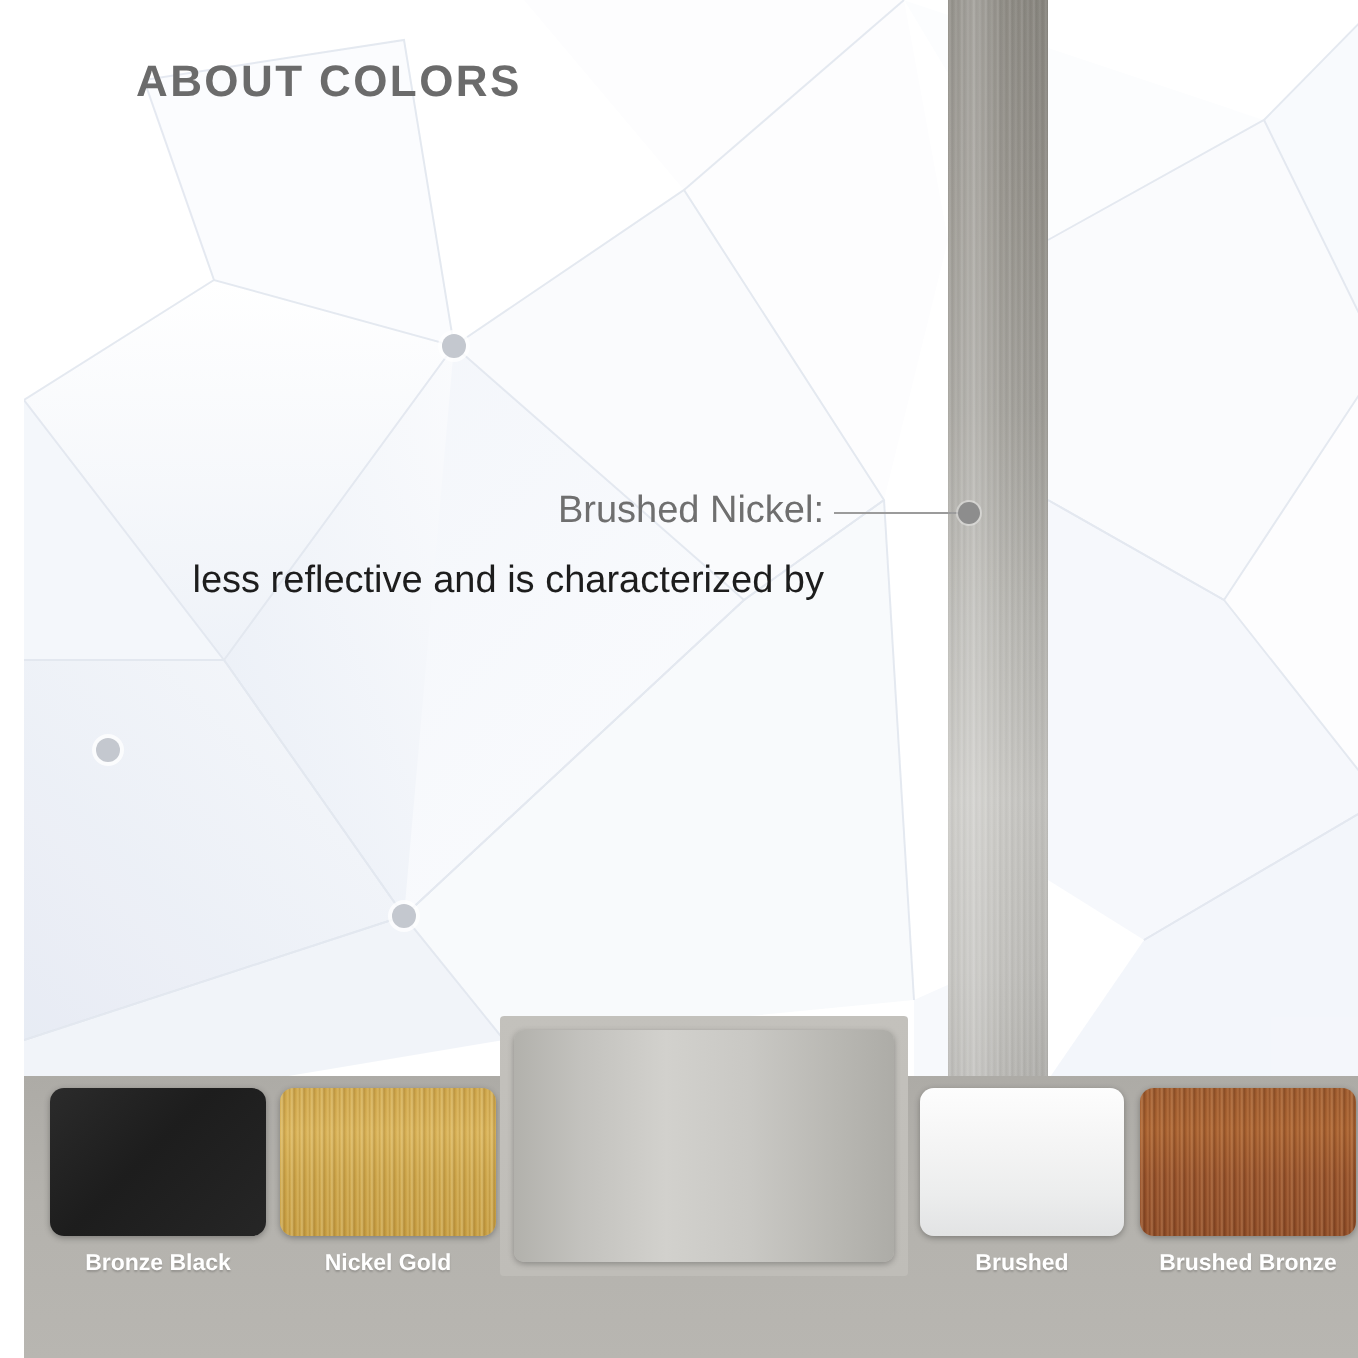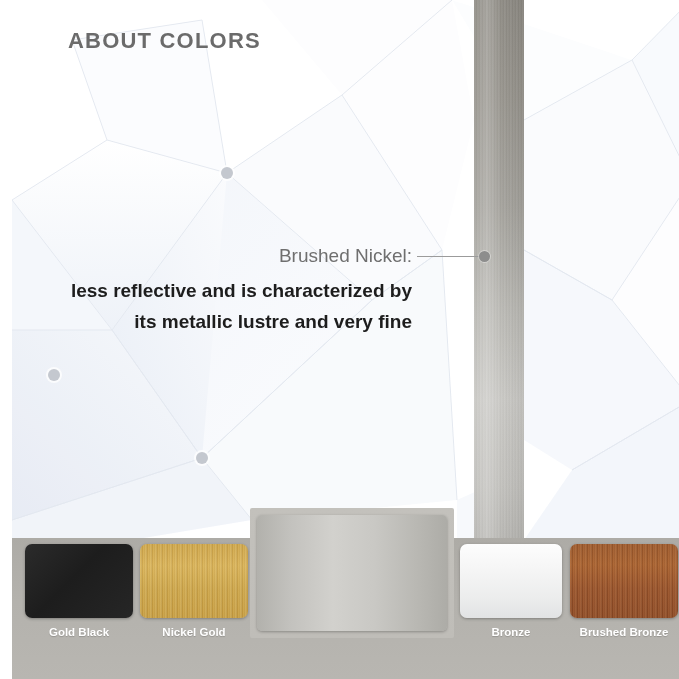--- a/index.html
+++ b/index.html
@@ -101,21 +101,21 @@
     color:#6f6f6f;
     line-height:32px;
     white-space:nowrap;
   }
   #copy-body{
     margin-top:3px;
     font-size:19px;
     color:#1d1d1d;
     line-height:31px;
   }
-  #copy-body .line{display:block;font-weight:bold;}
+  #copy-body .line{display:block;}
 
   
   .bg-dot{
     position:absolute;
     border-radius:50%;
     background:#c4c8cf;
     box-shadow:0 0 0 2px rgba(255,255,255,.75);
   }
 
   
@@ -293,44 +293,43 @@
     <div class="sheen"></div>
   </div>
 
   <div id="callout-line"></div>
   <div id="callout-dot"></div>
 
   <div id="copy-block">
     <div id="copy-title">Brushed Nickel:</div>
     <div id="copy-body">
       <span class="line">less reflective and is characterized by</span>
-      <span class="line">its metallic lustre and very fine</span>
     </div>
   </div>
 
   <div id="swatch-band"></div>
 
   <div class="swatch tex-matte" style="left:13px;top:544px;width:108px;height:74px;">
     <div class="grain"></div>
   </div>
-  <div class="swatch-label" style="left:13px;top:626px;width:108px;">Gold Black</div>
+  <div class="swatch-label" style="left:13px;top:626px;width:108px;">Bronze Black</div>
 
   <div class="swatch tex-gold" style="left:128px;top:544px;width:108px;height:74px;">
     <div class="grain"></div>
   </div>
   <div class="swatch-label" style="left:128px;top:626px;width:108px;">Nickel Gold</div>
 
   <div id="featured-panel"></div>
   <div id="featured-swatch" class="tex-nickel">
     <div class="grain"></div>
   </div>
 
   <div class="swatch tex-chrome" style="left:448px;top:544px;width:102px;height:74px;">
     <div class="grain"></div>
   </div>
-  <div class="swatch-label" style="left:448px;top:626px;width:102px;">Bronze</div>
+  <div class="swatch-label" style="left:448px;top:626px;width:102px;">Brushed</div>
 
   <div class="swatch tex-bronze" style="left:558px;top:544px;width:108px;height:74px;">
     <div class="grain"></div>
   </div>
   <div class="swatch-label" style="left:558px;top:626px;width:108px;">Brushed Bronze</div>
 
 </div>
 
 </body></html>

